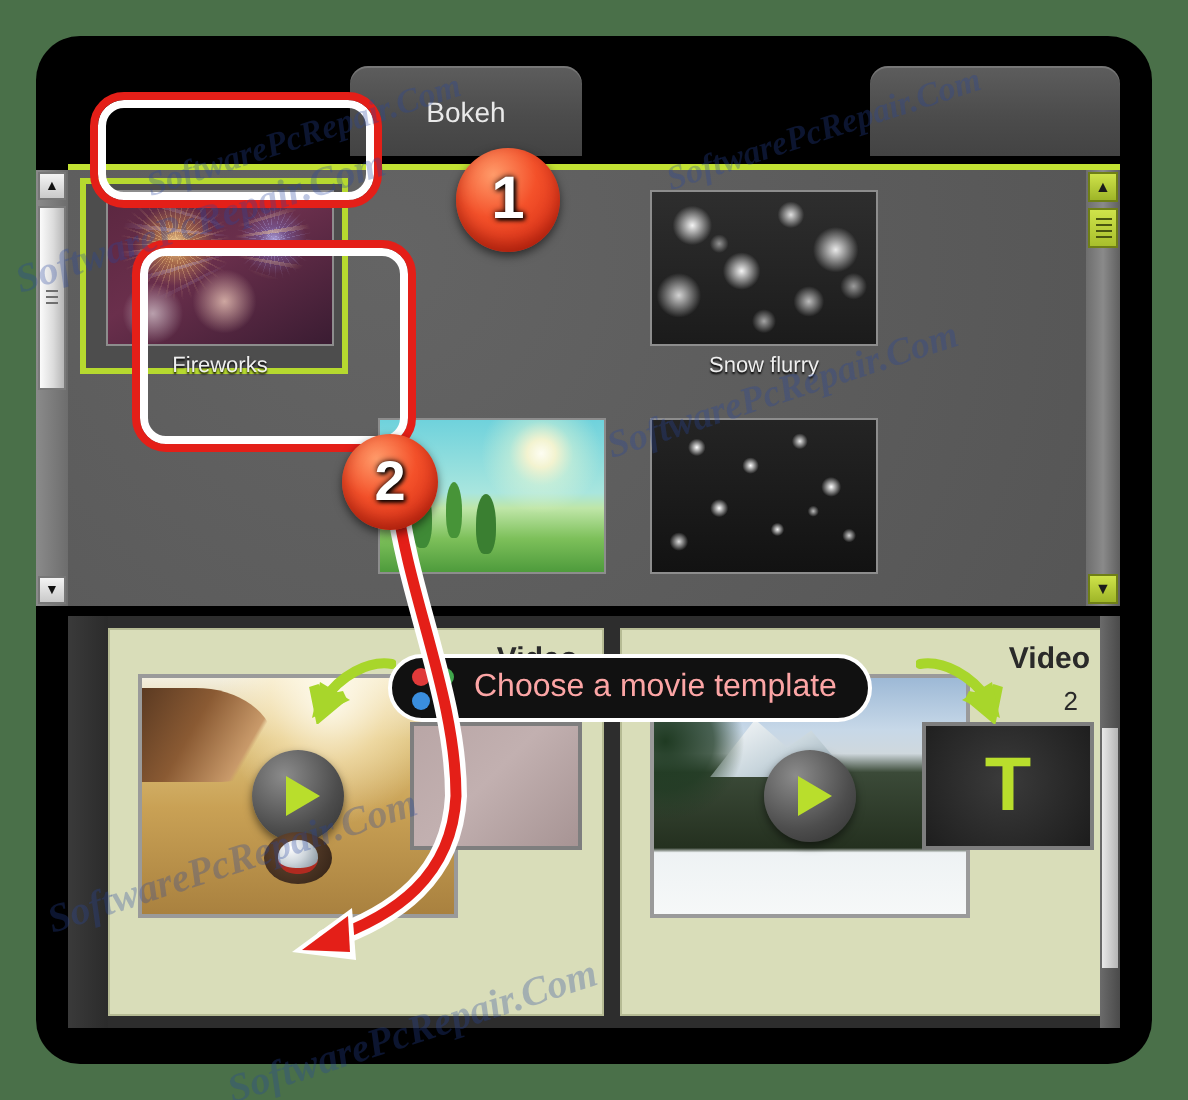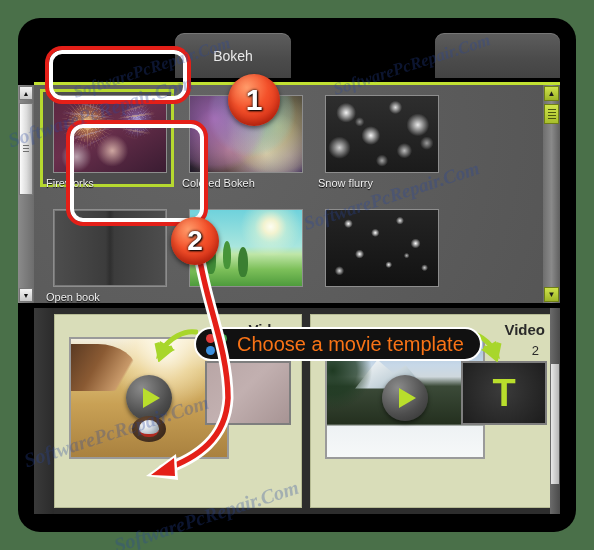--- a/index.html
+++ b/index.html
@@ -57,21 +57,21 @@
     position: absolute;
     left: 16px; top: 67px;
     width: 526px; height: 218px;
     background: #5c5c5c;
     background-image: radial-gradient(circle at 30% 20%, #646464 0%, #555 100%);
     overflow: hidden;
   }
   .eff-cell {
     position: absolute;
     width: 128px; height: 102px;
-    text-align: left;
+    text-align: center;
   }
   .eff-thumb {
     width: 114px; height: 78px;
     margin: 0 auto;
     border: 1px solid #8d8d8d;
     overflow: hidden;
     position: relative;
     background: #2a2a2a;
   }
   .eff-label {
@@ -220,21 +220,21 @@
   
   #tooltip {
     position:absolute; left:176px; top:309px;
     height:34px; padding:0 16px 0 10px;
     background:#111; border:2px solid #fff; border-radius:17px;
     display:flex; align-items:center; gap:10px;
     z-index: 30;
   }
   #tooltip-dots { display:grid; grid-template-columns:9px 9px; gap:3px; }
   .dot { width:9px; height:9px; border-radius:50%; }
-  #tooltip-label { color:#f97316; font-size:20px; white-space:nowrap; }
+  #tooltip-label { color:#fca5a5; font-size:16px; white-space:nowrap; }
 
   .green-arrow { position:absolute; z-index:29; }
   #arrow-left  { left:136px; top:310px; }
   #arrow-right { left:440px; top:310px; }
 
   
   #timeline {
     position:absolute; left:16px; top:290px;
     width:526px; height:206px;
     background:#2d2d2d;
@@ -404,40 +404,28 @@
   <div id="effects-panel">
 
     <div class="eff-cell selected" id="cell-fireworks">
       <div class="sel-border"></div>
       <div class="eff-thumb" style="position:relative;z-index:2;">
         <div class="art-fireworks"></div>
       </div>
       <div class="eff-label" style="position:relative;z-index:2;">Fireworks</div>
     </div>
 
-    <div class="eff-cell" id="cell-bokeh">
-      <div class="eff-thumb">
-        <div class="art-bokeh"></div>
-      </div>
-      <div class="eff-label">Colored Bokeh</div>
-    </div>
 
     <div class="eff-cell" id="cell-snow">
       <div class="eff-thumb">
         <div class="art-snow"></div>
       </div>
       <div class="eff-label">Snow flurry</div>
     </div>
 
-    <div class="eff-cell" id="cell-openbook">
-      <div class="eff-thumb">
-        <div class="art-openbook"></div>
-      </div>
-      <div class="eff-label">Open book</div>
-    </div>
 
     <div class="eff-cell" id="cell-scenery">
       <div class="eff-thumb">
         <div class="art-scenery"></div>
       </div>
       <div class="eff-label"></div>
     </div>
 
     <div class="eff-cell" id="cell-stars">
       <div class="eff-thumb">

